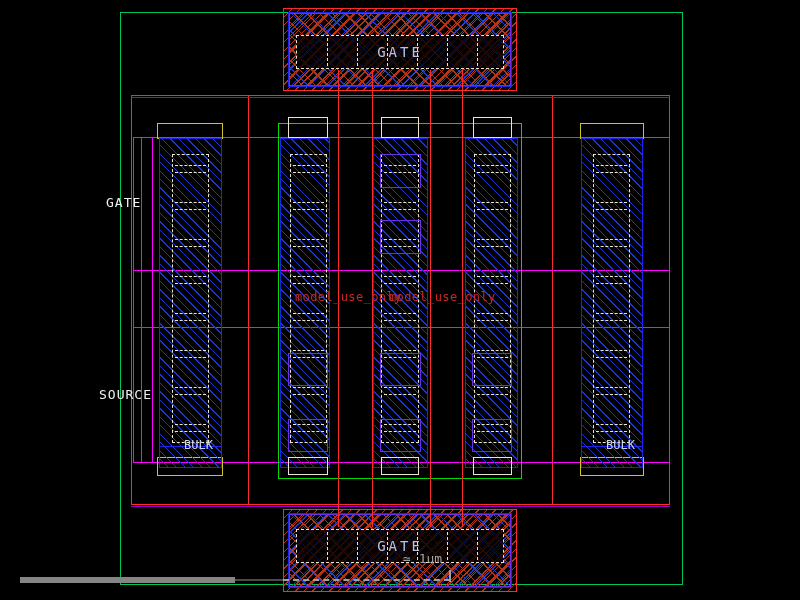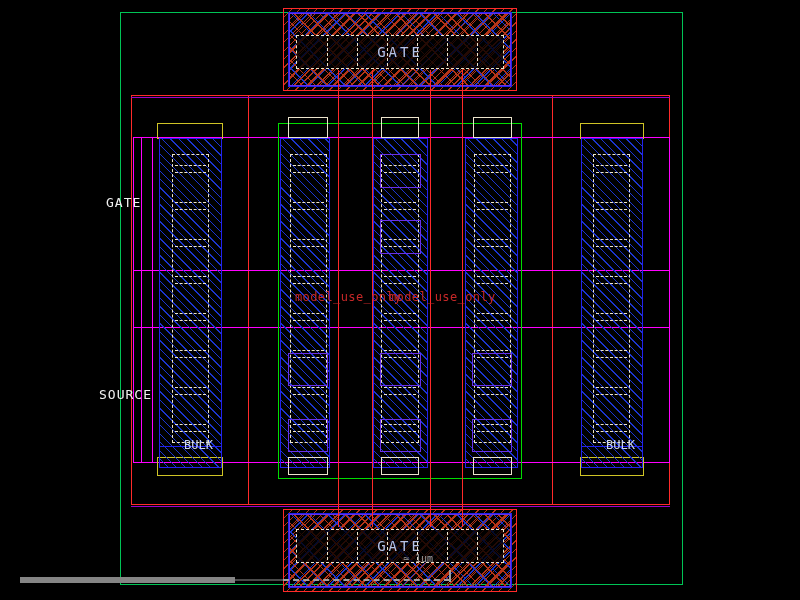--- a/index.html
+++ b/index.html
@@ -26,21 +26,21 @@
       repeating-linear-gradient(135deg,transparent 0 8px,var(--red_hatch) 8px 9px),
       repeating-linear-gradient(45deg,transparent 0 12px,var(--blue_hatch) 12px 13px),
       repeating-linear-gradient(135deg,transparent 0 12px,var(--blue_hatch) 12px 13px);}
   .band{position:absolute;box-sizing:border-box;border:1px dashed var(--white_dash);
         background:#000c;display:flex;align-items:center;justify-content:center;}
   .bdiv{position:absolute;top:2px;bottom:2px;width:0;border-left:1px dashed var(--white_dash);}
   .gate-label{position:relative;z-index:3;color:var(--gate_text);font-size:14px;letter-spacing:3px;}
   .lbl{position:absolute;font-size:13px;letter-spacing:1px;color:var(--label_text);z-index:6;line-height:14px;}
   .bulk-lbl{position:absolute;font-size:12px;color:var(--bulk_text);z-index:6;line-height:13px;}
   .wm{position:absolute;font-size:12px;color:var(--watermark_text);z-index:7;line-height:14px;letter-spacing:0.4px;}
-  .scale-txt{position:absolute;font-size:10px;color:var(--ruler_gray2);z-index:8;line-height:10px;}
+  .scale-txt{position:absolute;font-size:13px;color:var(--ruler_gray2);z-index:8;line-height:10px;}
 </style>
 </head>
 <body>
 
 <div class="canvas">
 
   <div class="rect" style="left:120px;top:12px;width:563px;height:573px;border-color:var(--outer_boundary);"></div>
   <div class="rect" style="left:131px;top:95px;width:539px;height:410px;border-color:var(--red_layer);"></div>
   <div class="rect" style="left:248px;top:95px;width:305px;height:410px;border-color:var(--red_layer);"></div>
   <div class="hline" style="left:131px;top:97px;width:539px;border-color:var(--purple_layer);"></div>

